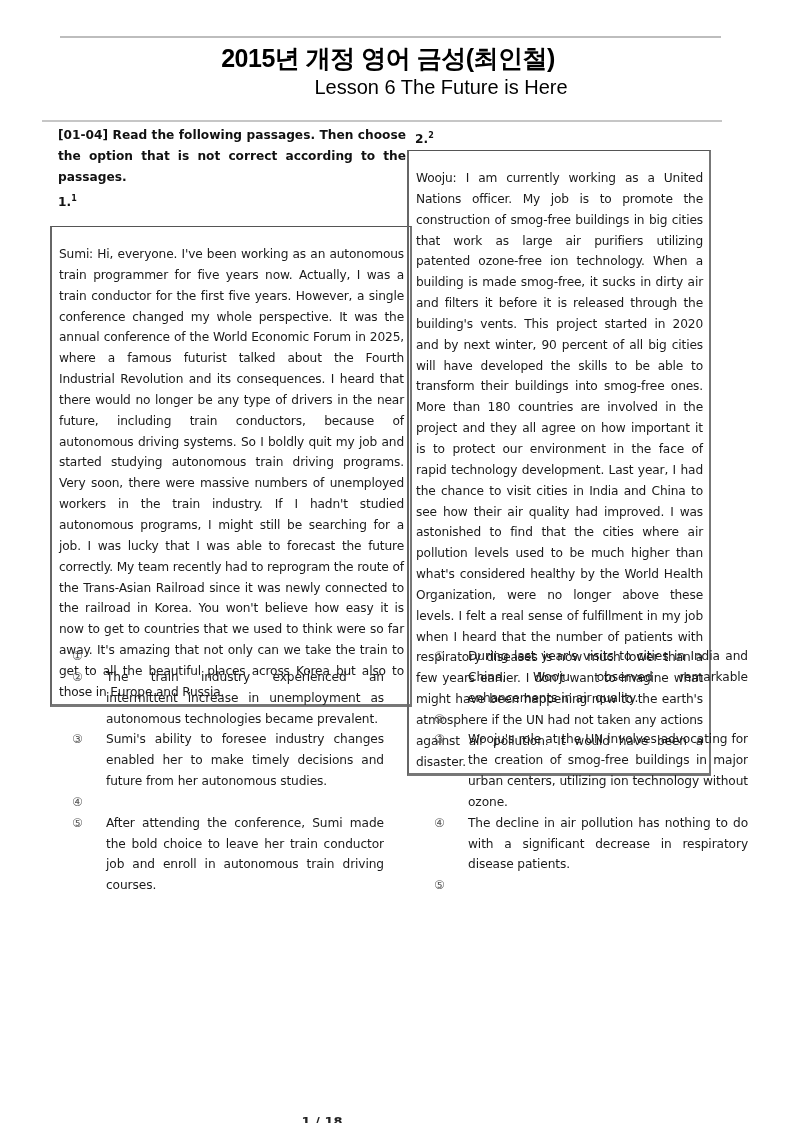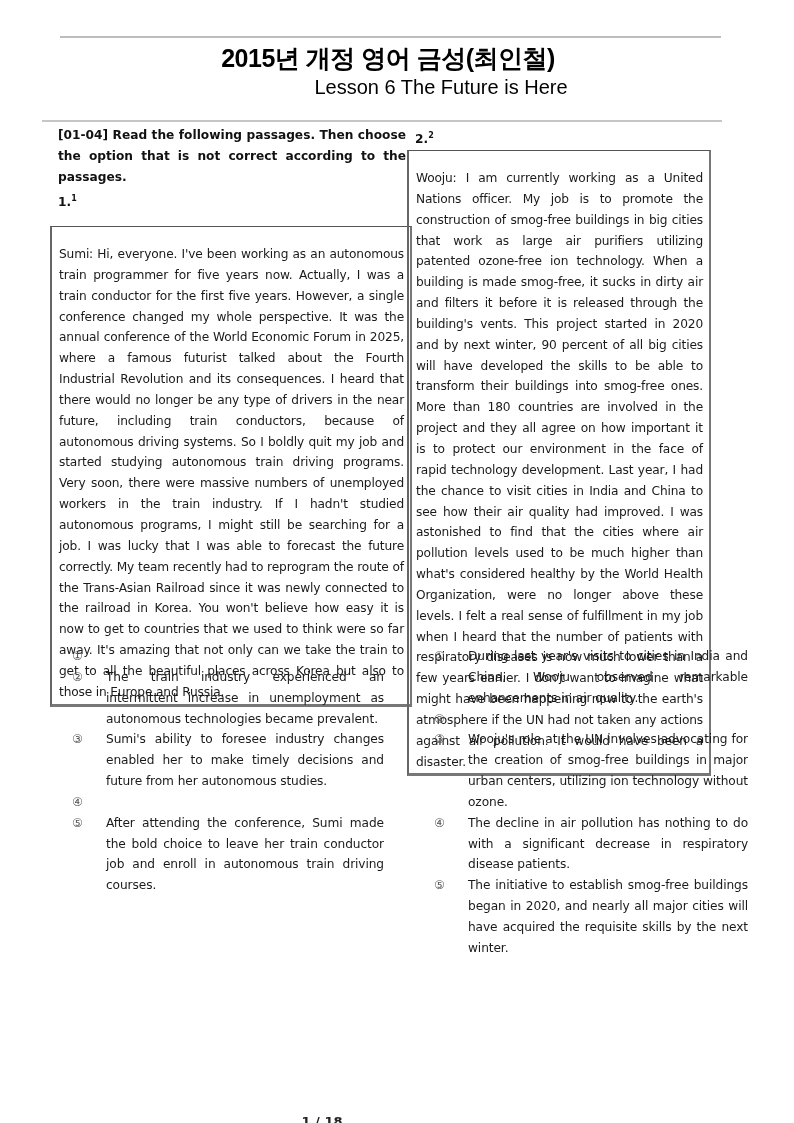--- a/index.html
+++ b/index.html
@@ -112,17 +112,16 @@
   <div class="opt">
       <span class="opt-num">③</span>
       <span class="opt-text">Wooju's role at the UN involves advocating for the creation of smog-free buildings in major urban centers, utilizing ion technology without ozone.</span>
     </div>
   <div class="opt">
       <span class="opt-num">④</span>
       <span class="opt-text">The decline in air pollution has nothing to do with a significant decrease in respiratory disease patients.</span>
     </div>
   <div class="opt">
       <span class="opt-num">⑤</span>
-      <span class="opt-text">The initiative to establish smog-free buildings began in 2020, and nearly all major cities will have acquired the requisite skills by the next winter.</span>
     </div>
 </div>
 
 <div class="page-num">1 / 18</div>
 
 </body></html>

